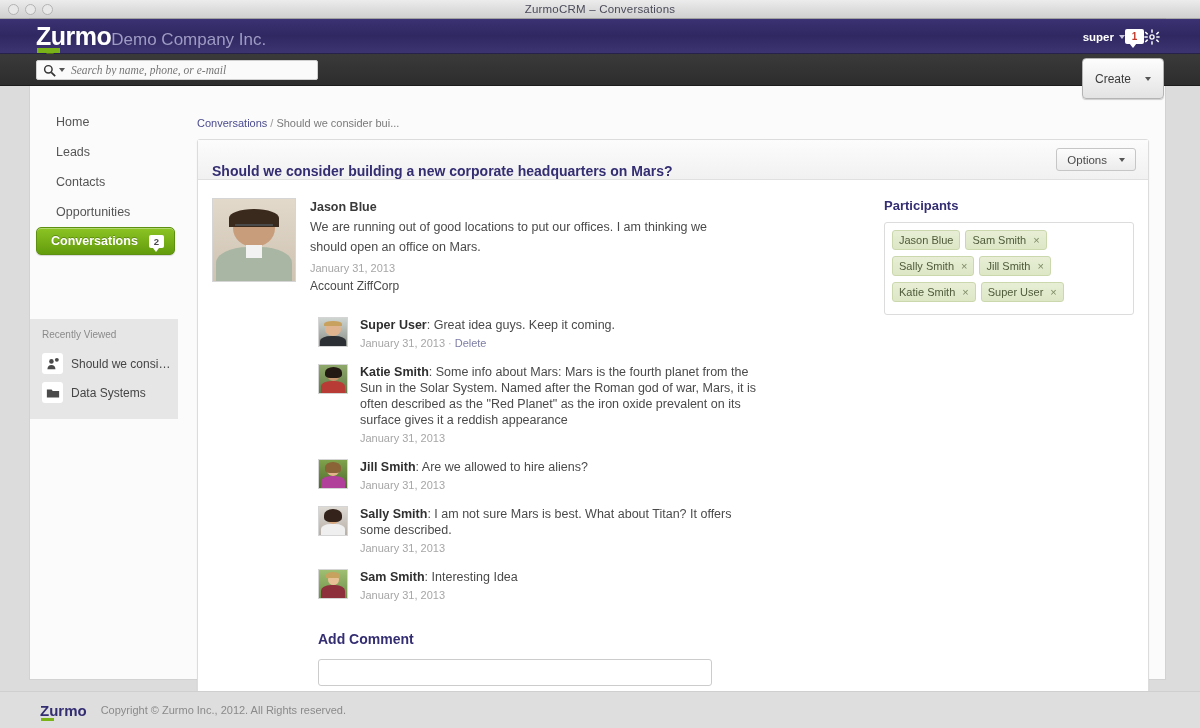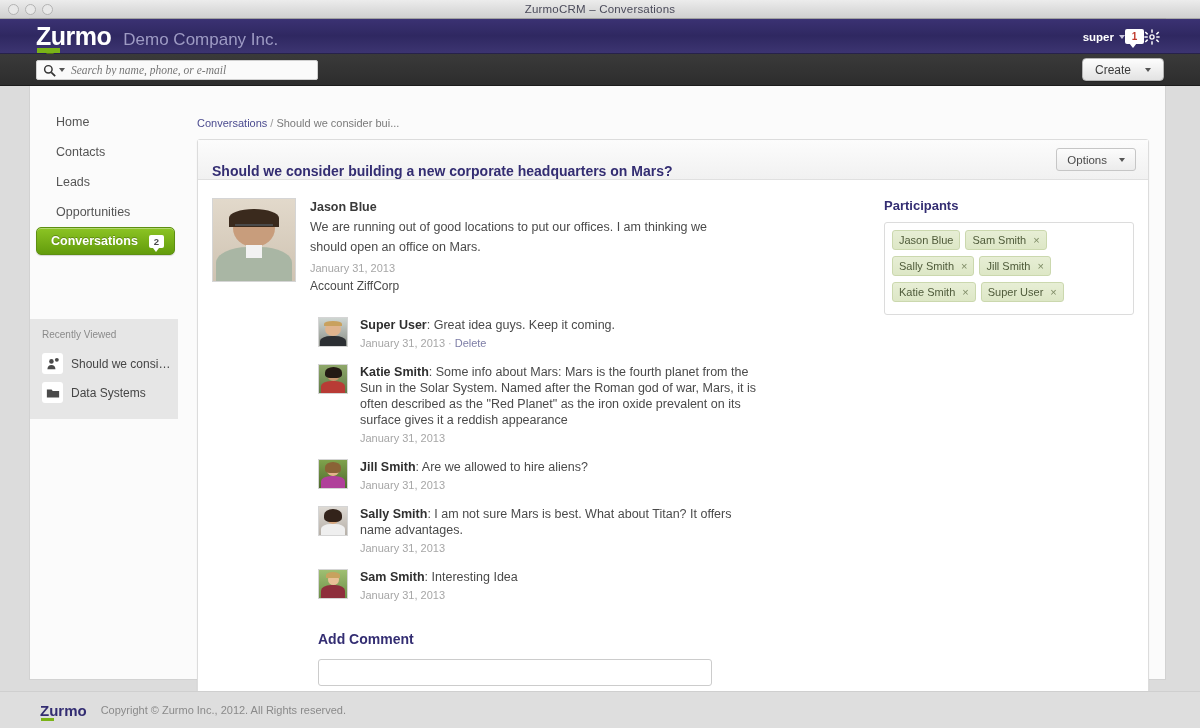--- a/index.html
+++ b/index.html
@@ -57,21 +57,21 @@
   }
   #logo-underline {
     position: absolute; left: 1px; bottom: -4px; width: 23px; height: 5px; background: #7ab317;
   }
   #logo-underline::after{
     content:""; position:absolute; left:9px; top:5px;
     border-left:4px solid transparent; border-right:4px solid transparent;
     border-top:5px solid #7ab317;
   }
   #company {
-    font-size: 17px; color: #9e9bc4; margin-left: 12px; font-weight: normal;
+    font-size: 17px; color: #9e9bc4; margin-left: 0; font-weight: normal;
   }
   #brand-right {
     position: absolute; right: 40px; top: 0; height: 35px;
     display: flex; align-items: center; 
   }
   #user-menu { font-size: 11.5px; color: #ffffff; font-weight: bold; cursor: pointer; }
   #user-menu .caret {
     display:inline-block; margin-left: 5px;
     border-left: 3.5px solid transparent; border-right: 3.5px solid transparent;
     border-top: 4px solid #c9c6de; vertical-align: 2px;
@@ -108,21 +108,21 @@
   }
   .mini-caret {
     display:inline-block;
     border-left: 3px solid transparent; border-right: 3px solid transparent;
     border-top: 4px solid #555;
   }
   #create-btn {
     position: absolute; right: 36px; top: 4px;
     background: linear-gradient(to bottom,#fdfdfd,#e3e3e3);
     border: 1px solid #b4b4b4; border-radius: 4px;
-    height: 23px; padding: 0 12px;
+    height: 41px; padding: 0 12px;
     display: flex; align-items: center; gap: 14px;
     font-size: 12px; color: #3b3b3b; cursor: pointer;
     box-shadow: 0 1px 1px rgba(0,0,0,.18);
   }
 
   
   #sidebar {
     position: absolute; left: 30px; top: 88px; width: 148px;
   }
   .nav-item {
@@ -333,24 +333,24 @@
         <span>Create</span>
         <span class="mini-caret"></span>
       </div>
     </div>
 
     <div id="sidebar">
       <div class="nav-item">
         <span>Home</span>
       </div>
       <div class="nav-item">
+        <span>Leads</span>
+      </div>
+      <div class="nav-item">
         <span>Contacts</span>
-      </div>
-      <div class="nav-item">
-        <span>Leads</span>
       </div>
       <div class="nav-item">
         <span>Opportunities</span>
       </div>
       <div class="nav-item active">
         <span>Conversations</span>
         <span class="nav-badge">2</span>
       </div>
     </div>
 
@@ -461,21 +461,21 @@
             <div class="comment">
               <div class="c-avatar">
                 <div class="ph">
                     <div class="bg" style="background:linear-gradient(#dedad4,#b6b0a8)"></div>
                   <div class="head" style="left:28%;top:16%;width:44%;height:44%;background:#d9a87f"></div>
                   <div style="position:absolute;left:18%;top:8%;width:64%;height:44%;background:#33231a;border-radius:50% 50% 35% 35%"></div>
                   <div class="body" style="left:8%;top:62%;width:84%;height:40%;background:#efefef"></div>
                   </div>
               </div>
               <div class="c-body">
-                <div class="c-text"><b>Sally Smith</b><span>: </span><span>I am not sure Mars is best. What about Titan? It offers name advantages.</span></div>
+                <div class="c-text"><b>Sally Smith</b><span>: </span><span>I am not sure Mars is best. What about Titan? It offers some described.</span></div>
                 <div class="c-meta"><span>January 31, 2013</span></div>
               </div>
             </div>
 
             <div class="comment">
               <div class="c-avatar">
                 <div class="ph">
                     <div class="bg" style="background:linear-gradient(#9fbf72,#6d8f48)"></div>
                   <div class="head" style="left:32%;top:14%;width:38%;height:38%;background:#e8c096"></div>
                   <div style="position:absolute;left:26%;top:8%;width:50%;height:22%;background:#c7a25e;border-radius:50% 50% 0 0"></div>

